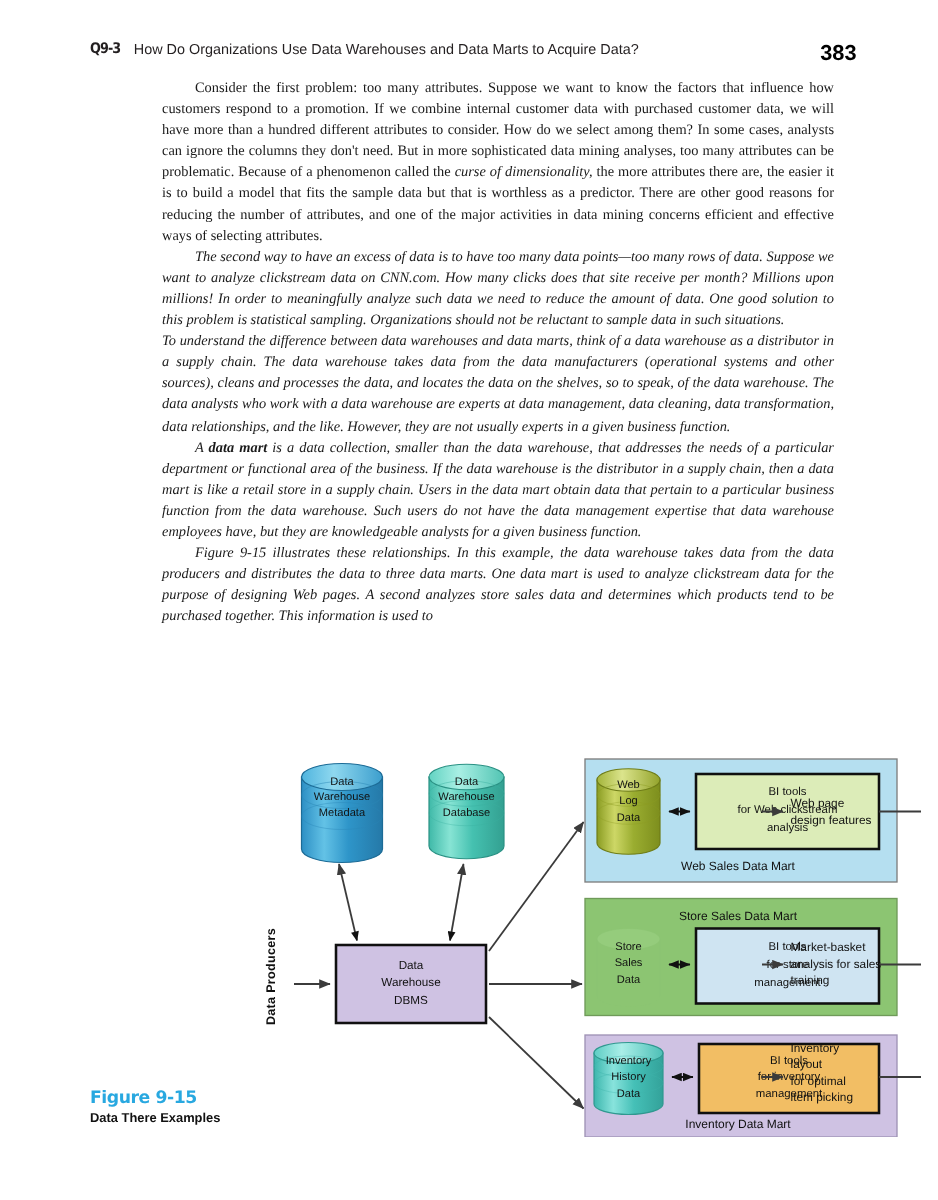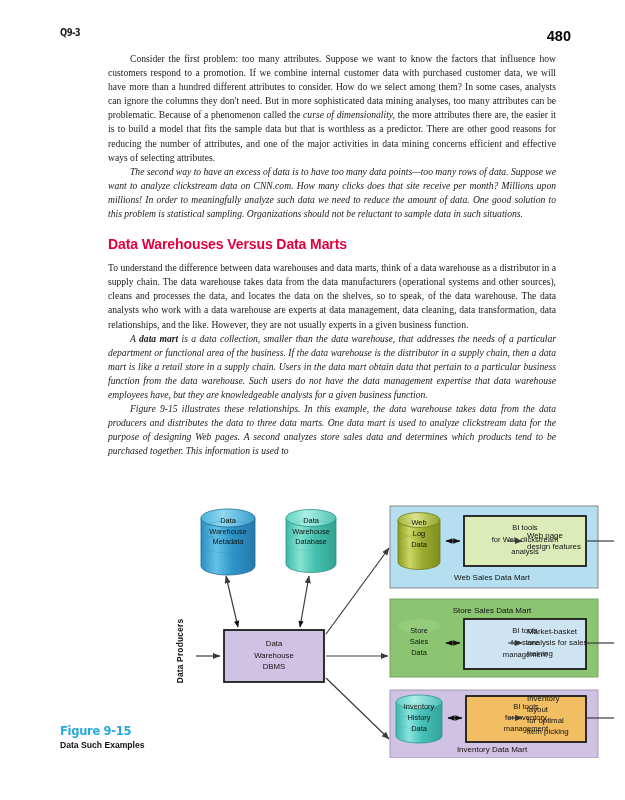--- a/index.html
+++ b/index.html
@@ -120,41 +120,41 @@
   .dlabel {
     font-family: "Liberation Sans", sans-serif;
     fill: #111111;
   }
 </style>
 </head>
 <body>
 
 <div class="page-header">
   <span class="header-qnum">Q9-3</span>
-  <span class="header-pageno">480</span>
+  <span class="header-title">How Do Organizations Use Data Warehouses and Data Marts to Acquire Data?</span>
+  <span class="header-pageno">383</span>
 </div>
 
 <div class="column">
 
   <p class="body-par"><span>Consider the first problem: too many attributes. Suppose we want to know the factors that influence how customers respond to a promotion. If we combine internal customer data with purchased customer data, we will have more than a hundred different attributes to consider. How do we select among them? In some cases, analysts can ignore the columns they don't need. But in more sophisticated data mining analyses, too many attributes can be problematic. Because of a phenomenon called the </span><em class="term">curse of dimensionality,</em><span> the more attributes there are, the easier it is to build a model that fits the sample data but that is worthless as a predictor. There are other good reasons for reducing the number of attributes, and one of the major activities in data mining concerns efficient and effective ways of selecting attributes.</span></p>
 
   <p class="body-par">The second way to have an excess of data is to have too many data points—too many rows of data. Suppose we want to analyze clickstream data on CNN.com. How many clicks does that site receive per month? Millions upon millions! In order to meaningfully analyze such data we need to reduce the amount of data. One good solution to this problem is statistical sampling. Organizations should not be reluctant to sample data in such situations.</p>
 
-  <h2 class="section-head">Data Warehouses Versus Data Marts</h2>
 
   <p class="body-par no-indent">To understand the difference between data warehouses and data marts, think of a data warehouse as a distributor in a supply chain. The data warehouse takes data from the data manufacturers (operational systems and other sources), cleans and processes the data, and locates the data on the shelves, so to speak, of the data warehouse. The data analysts who work with a data warehouse are experts at data management, data cleaning, data transformation, data relationships, and the like. However, they are not usually experts in a given business function.</p>
 
   <p class="body-par"><span>A </span><strong class="term">data mart</strong><span> is a data collection, smaller than the data warehouse, that addresses the needs of a particular department or functional area of the business. If the data warehouse is the distributor in a supply chain, then a data mart is like a retail store in a supply chain. Users in the data mart obtain data that pertain to a particular business function from the data warehouse. Such users do not have the data management expertise that data warehouse employees have, but they are knowledgeable analysts for a given business function.</span></p>
 
   <p class="body-par">Figure 9-15 illustrates these relationships. In this example, the data warehouse takes data from the data producers and distributes the data to three data marts. One data mart is used to analyze clickstream data for the purpose of designing Web pages. A second analyzes store sales data and determines which products tend to be purchased together. This information is used to</p>
 </div>
 
 <div class="figure-caption">
   <div class="fig-num">Figure 9-15</div>
-  <div class="fig-title">Data Such Examples</div>
+  <div class="fig-title">Data There Examples</div>
 </div>
 
 <div class="diagram">
 <svg width="440" height="262" viewBox="0 0 440 262" xmlns="http://www.w3.org/2000/svg">
   <defs>
     <marker id="arrow" markerWidth="7" markerHeight="7" refX="6" refY="2.6" orient="auto">
       <path d="M0,0 L6.4,2.6 L0,5.2 z" fill="#3b3b3b"></path>
     </marker>
     <marker id="arrowS" markerWidth="6" markerHeight="6" refX="5.2" refY="2.2" orient="auto">
       <path d="M0,0 L5.4,2.2 L0,4.4 z" fill="#111"></path>

